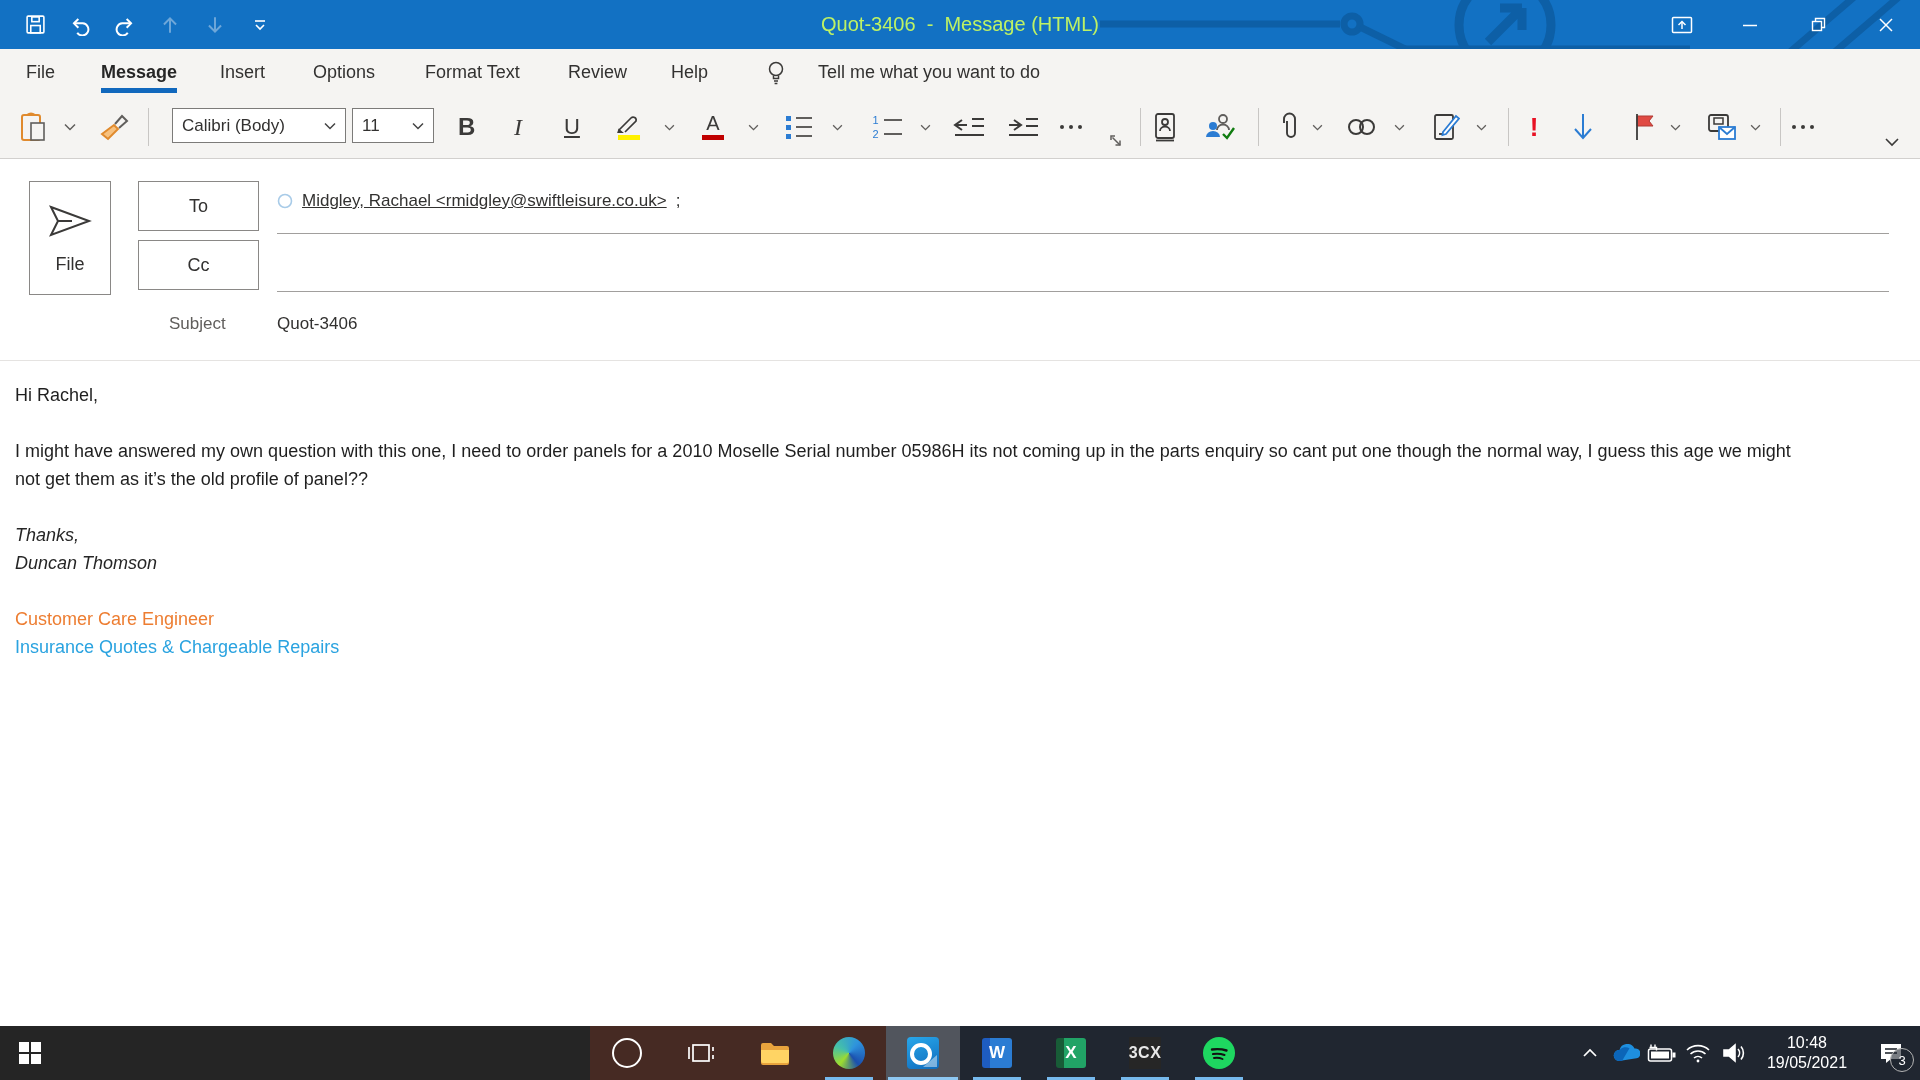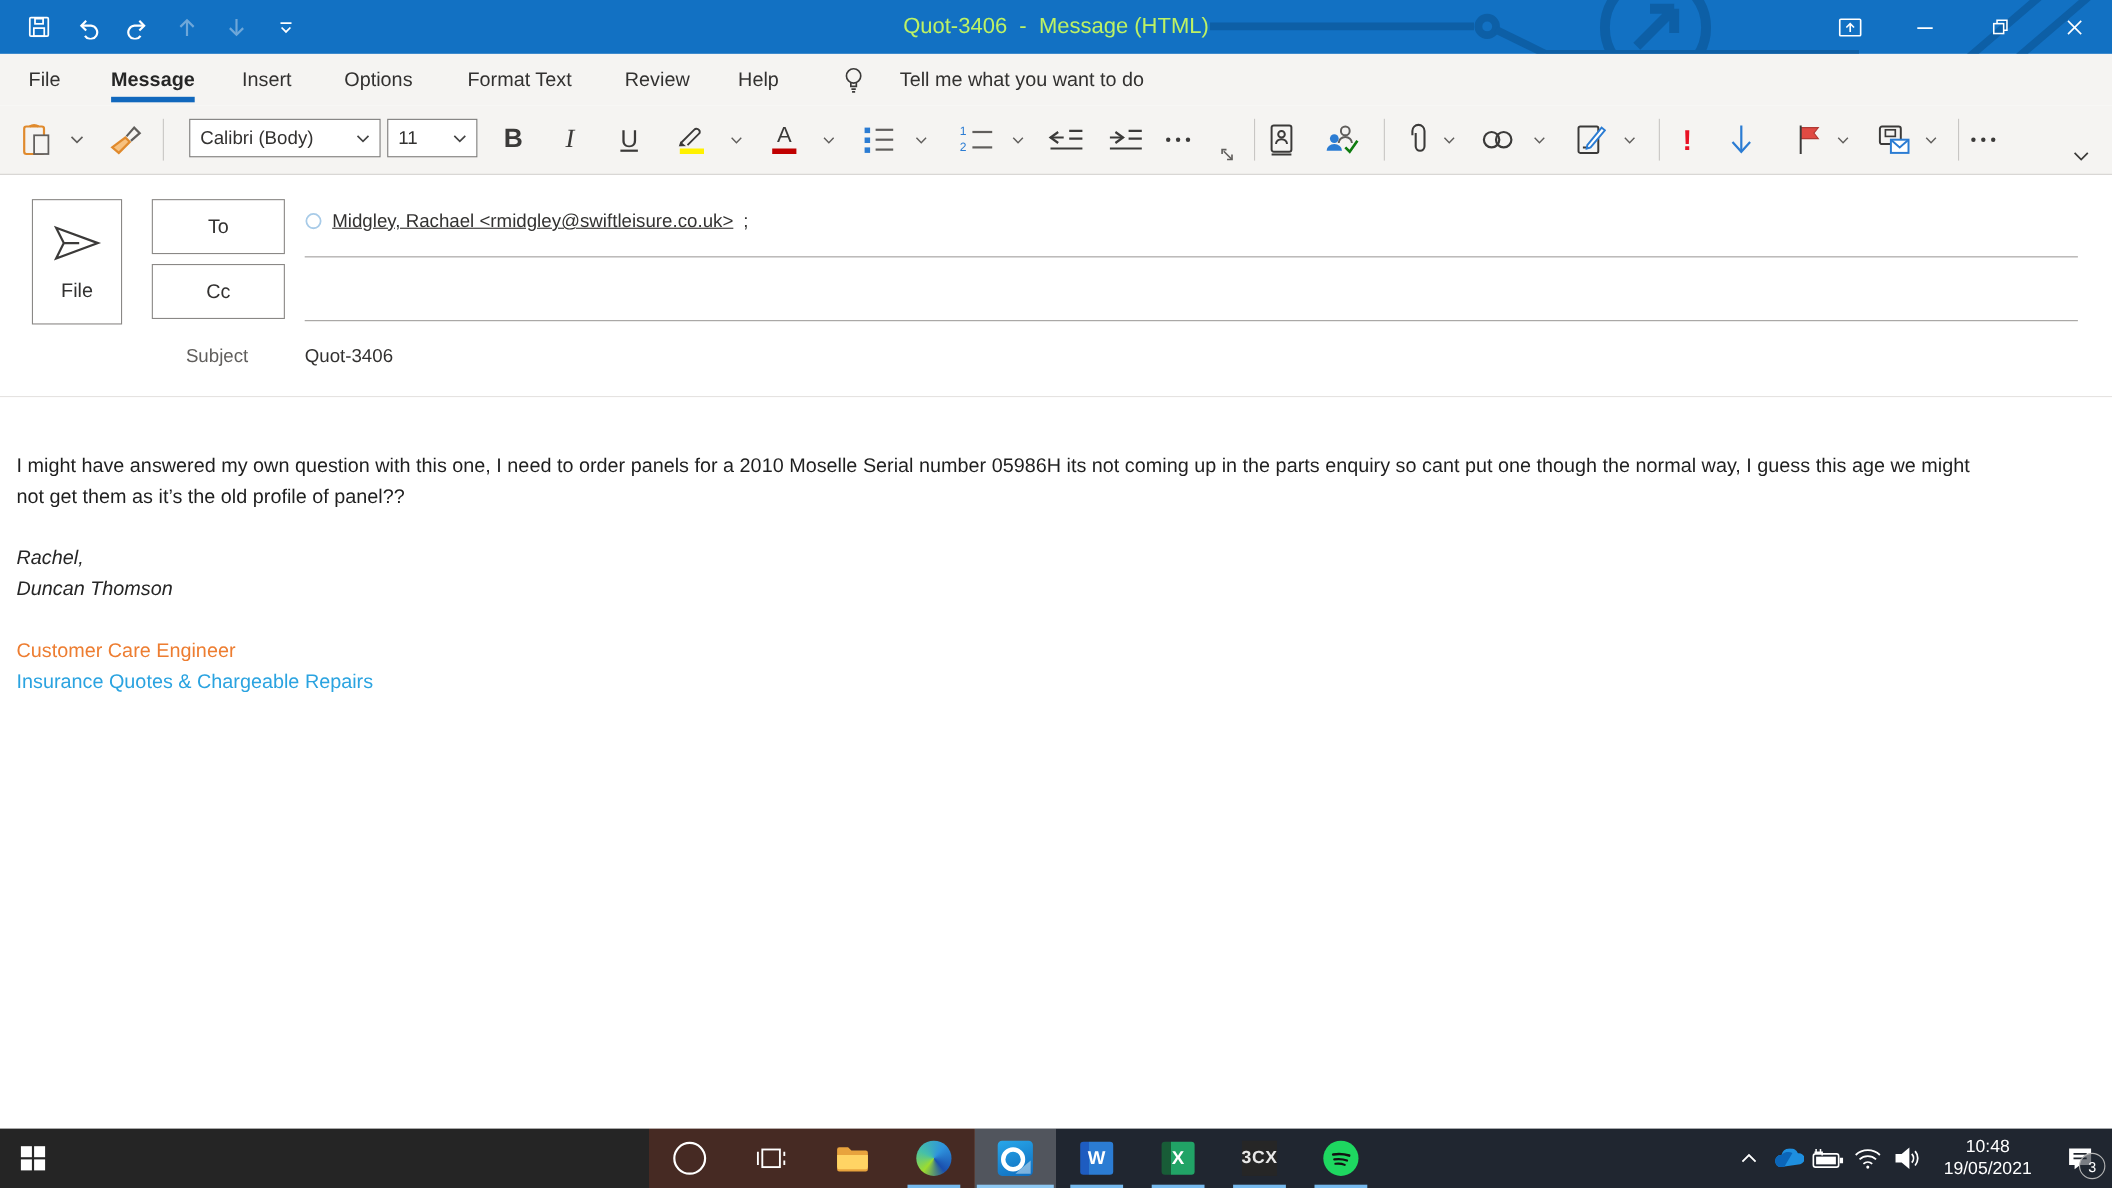--- a/index.html
+++ b/index.html
@@ -470,24 +470,25 @@
 
     <div style="position:absolute;left:277px;top:90px;width:1612px;height:40px;"></div>
     <div class="frule" style="top:132px"></div>
 
     <span class="subjlabel">Subject</span>
     <span class="subjvalue">Quot-3406</span>
 
     <div class="hdr-divider"></div>
 
     <div class="mailbody">
+      <p>Hi Rachel,</p>
       <div class="gap28"></div>
       <p>I might have answered my own question with this one, I need to order panels for a 2010 Moselle Serial number 05986H its not coming up in the parts enquiry so cant put one though the normal way, I guess this age we might not get them as it’s the old profile of panel??</p>
       <div class="gap28"></div>
-      <p class="sig-italic">Rachel,</p>
+      <p class="sig-italic">Thanks,</p>
       <p class="sig-italic">Duncan Thomson</p>
       <div class="gap28"></div>
       <p class="sig-role">Customer Care Engineer</p>
       <p class="sig-team">Insurance Quotes &amp; Chargeable Repairs</p>
     </div>
   </div>
 
   <div class="taskbar">
     <div class="startbtn">
       <span class="winlogo">

